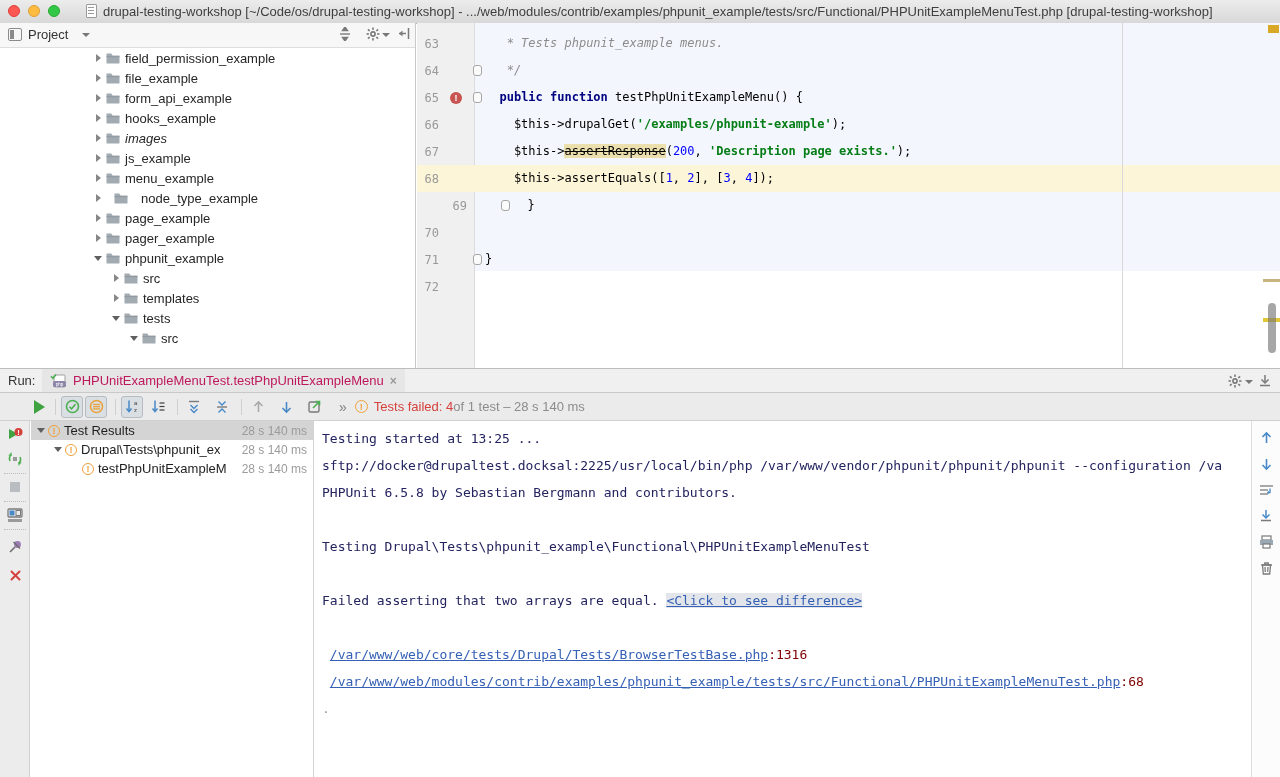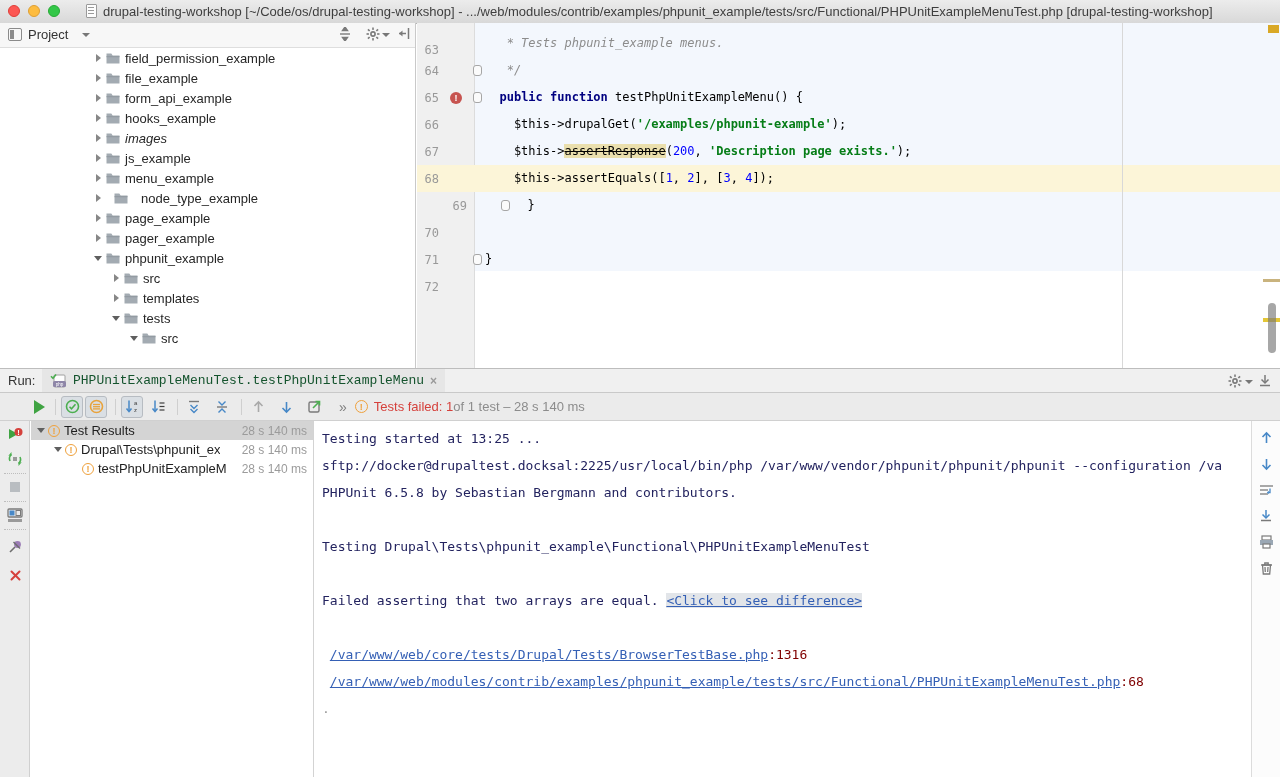--- a/index.html
+++ b/index.html
@@ -59,21 +59,21 @@
   
   .stripe-top{position:absolute;right:1px;top:2px;width:11px;height:8px;background:#d9a826;}
   .stripe-tan{position:absolute;right:0;top:256px;width:17px;height:3px;background:#c9b37e;}
   .stripe-yel{position:absolute;right:0;top:295px;width:17px;height:4px;background:#e3c637;}
   .sb-thumb{position:absolute;right:4px;top:280px;width:8px;height:50px;border-radius:4px;background:rgba(120,120,120,.65);}
   
   .runpanel{position:absolute;left:0;top:368px;width:1280px;height:409px;background:#fff;border-top:1px solid #bdbdbd;box-sizing:border-box;}
   .tabstrip{position:absolute;left:0;top:0;width:100%;height:24px;background:#f0f0f0;border-bottom:1px solid #c9c9c9;box-sizing:border-box;}
   .runlabel{position:absolute;left:8px;top:4px;color:#333;}
   .runtab{position:absolute;left:42px;top:0;height:23px;display:flex;align-items:center;background:#e6e6e6;padding:0 8px;}
-  .runtab .tlabel{margin:0 6px;color:#14532d;font-family:Liberation Mono, monospace;}
+  .runtab .tlabel{margin:0 6px;color:#be185d;}
   .tclose{color:#9a9a9a;font-size:12px;font-weight:bold;}
   .ts-right{position:absolute;top:4px;color:#7a7a7a;}
   .rtoolbar{position:absolute;left:0;top:24px;width:100%;height:28px;background:#ebebeb;border-bottom:1px solid #d0d0d0;box-sizing:border-box;
     display:flex;align-items:center;}
   .tbtn{width:22px;height:22px;display:flex;align-items:center;justify-content:center;flex:none;}
   .toggled{background:#dadfe4;border:1px solid #b7bcc2;border-radius:3px;box-sizing:border-box;}
   .vsep{width:1px;height:16px;background:#cfcfcf;margin:0 5px;flex:none;}
   .play-tri{width:0;height:0;border-top:7px solid transparent;border-bottom:7px solid transparent;border-left:11px solid #3fa342;}
   .more{color:#808080;font-size:14px;margin:0 8px 0 14px;}
   .warnball{width:13px;height:13px;border-radius:50%;border:1.5px solid #efa13c;color:#efa13c;
@@ -340,21 +340,21 @@
         </div>
       </div>
   </div>
 
   <div class="editor">
     <div class="blue-region"></div>
     <div class="gutter"></div>
     <div class="curline"></div>
     <div class="marginline"></div>
     <div id="codelines">
-        <div class="cl" style="top: 7px; align-items: flex-end;">
+        <div class="cl" style="top: 7px;">
           <span class="num">63</span>
           <span class="islot"></span>
           <span class="fslot"></span>
           <pre><span class="com">   * Tests phpunit_example menus.</span></pre>
         </div>
         <div class="cl" style="top: 34px;">
           <span class="num">64</span>
           <span class="islot"></span>
           <span class="fslot">
             <span class="foldmk"></span>
@@ -549,21 +549,21 @@
         <svg width="15" height="15" viewBox="0 0 15 15">
             <rect x="2" y="3" width="10" height="10" rx="1.5" fill="none" stroke="#7a7a7a" stroke-width="1.4"></rect>
             <g stroke="#4caf50" stroke-width="1.6" fill="none">
               <line x1="6" y1="9" x2="12.5" y2="2.5"></line>
               <path d="M8.5 2.5h4v4"></path>
             </g>
           </svg>
       </span>
       <span class="more">»</span>
       <span class="warnball">!</span>
-      <span class="failtxt">Tests failed: 1</span>
+      <span class="failtxt">Tests failed: 4</span>
       <span class="resttxt"> of 1 test – 28 s 140 ms</span>
     </div>
 
     <div class="lstrip">
       <span class="ls-ic" style="top:6px">
         <svg width="16" height="16" viewBox="0 0 16 16">
             <path d="M2 2l9 5-9 5z" fill="#3fa342"></path>
             <circle cx="11.5" cy="5" r="4" fill="#d5413c"></circle>
             <text x="11.5" y="7.8" font-size="7.5" font-weight="bold" fill="#fff" text-anchor="middle" font-family="Liberation Sans,sans-serif">!</text>
           </svg>

